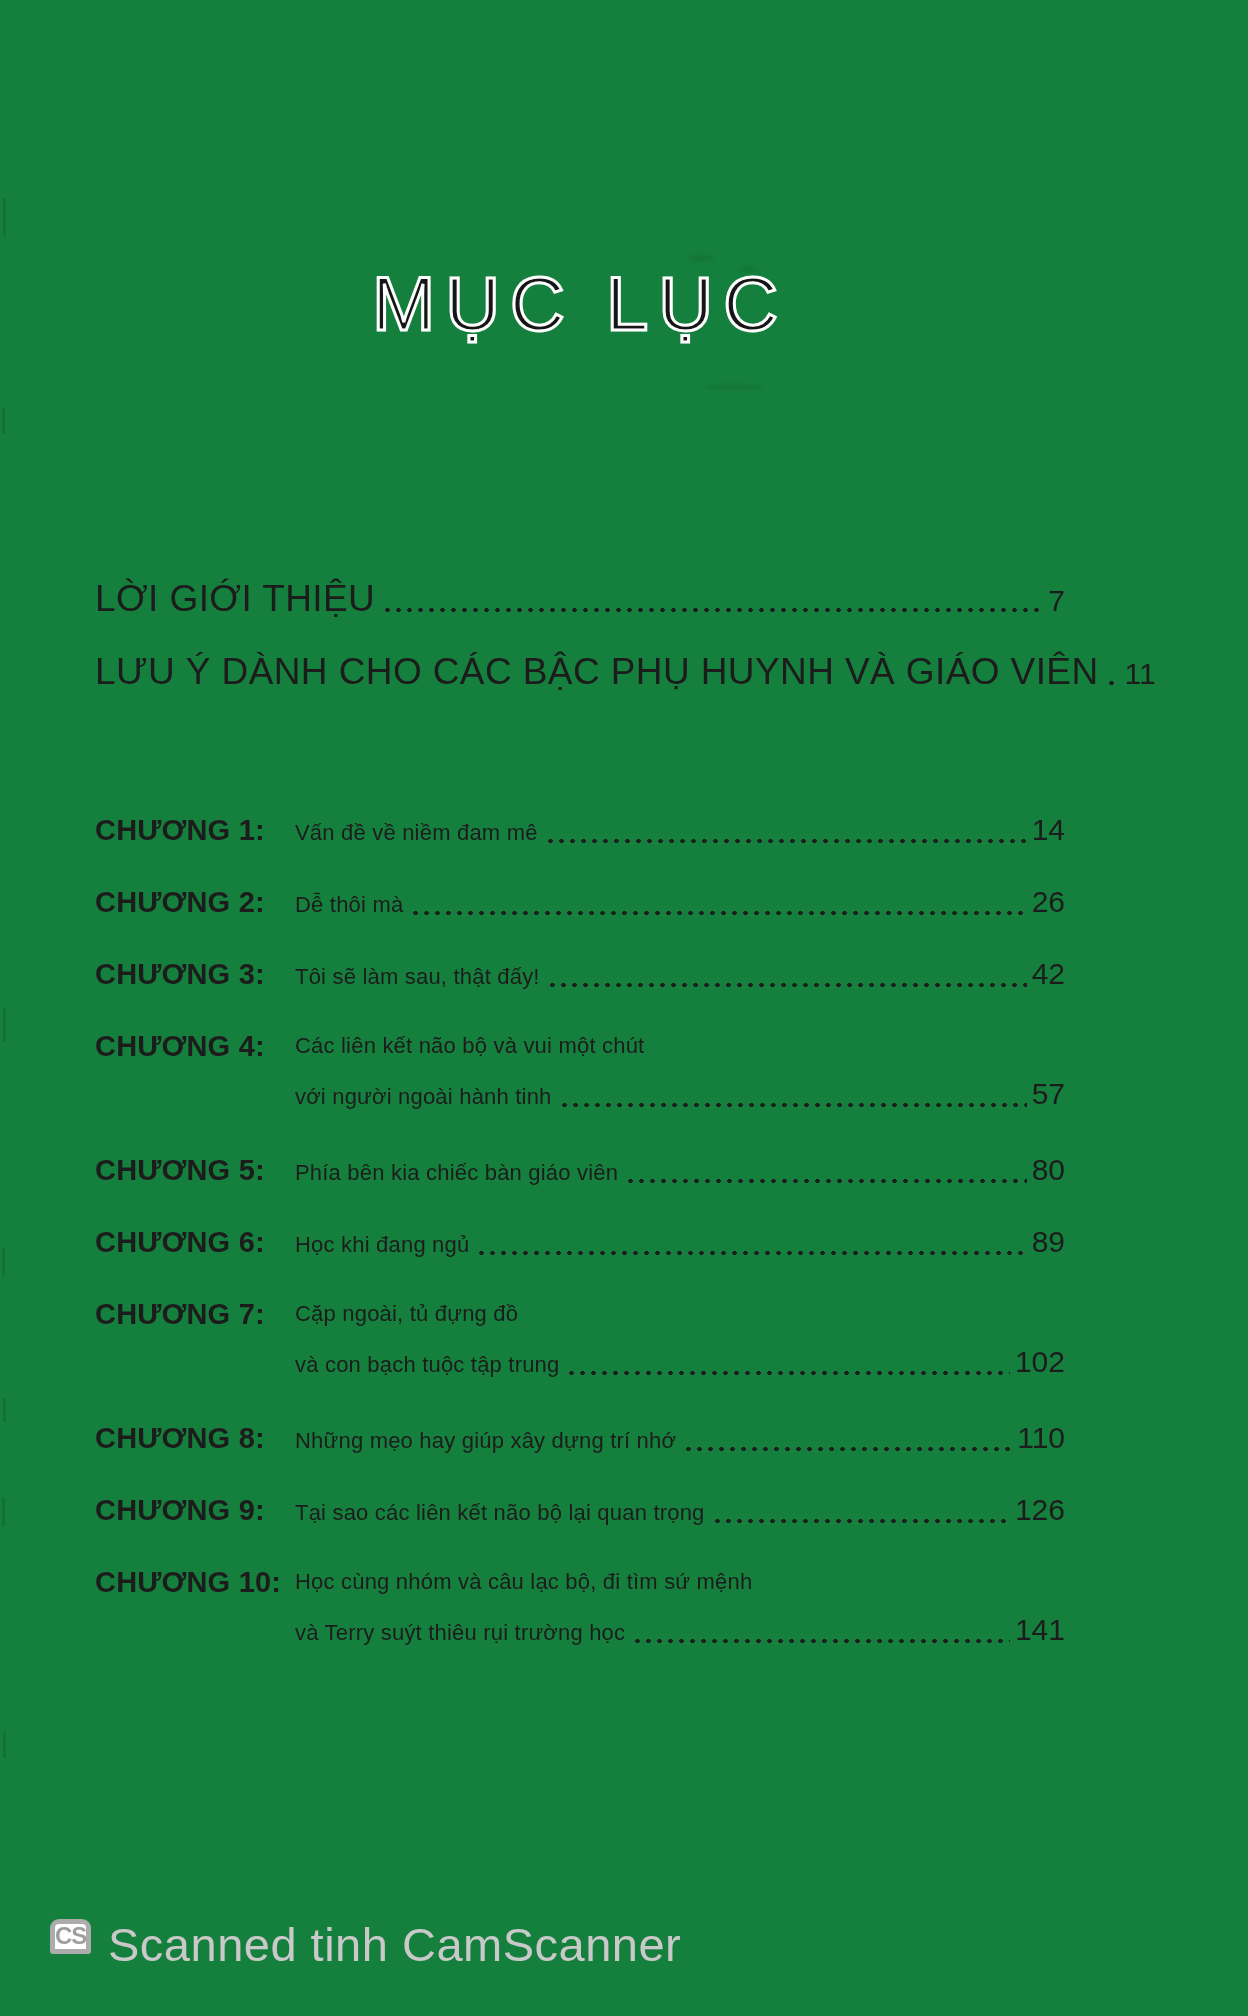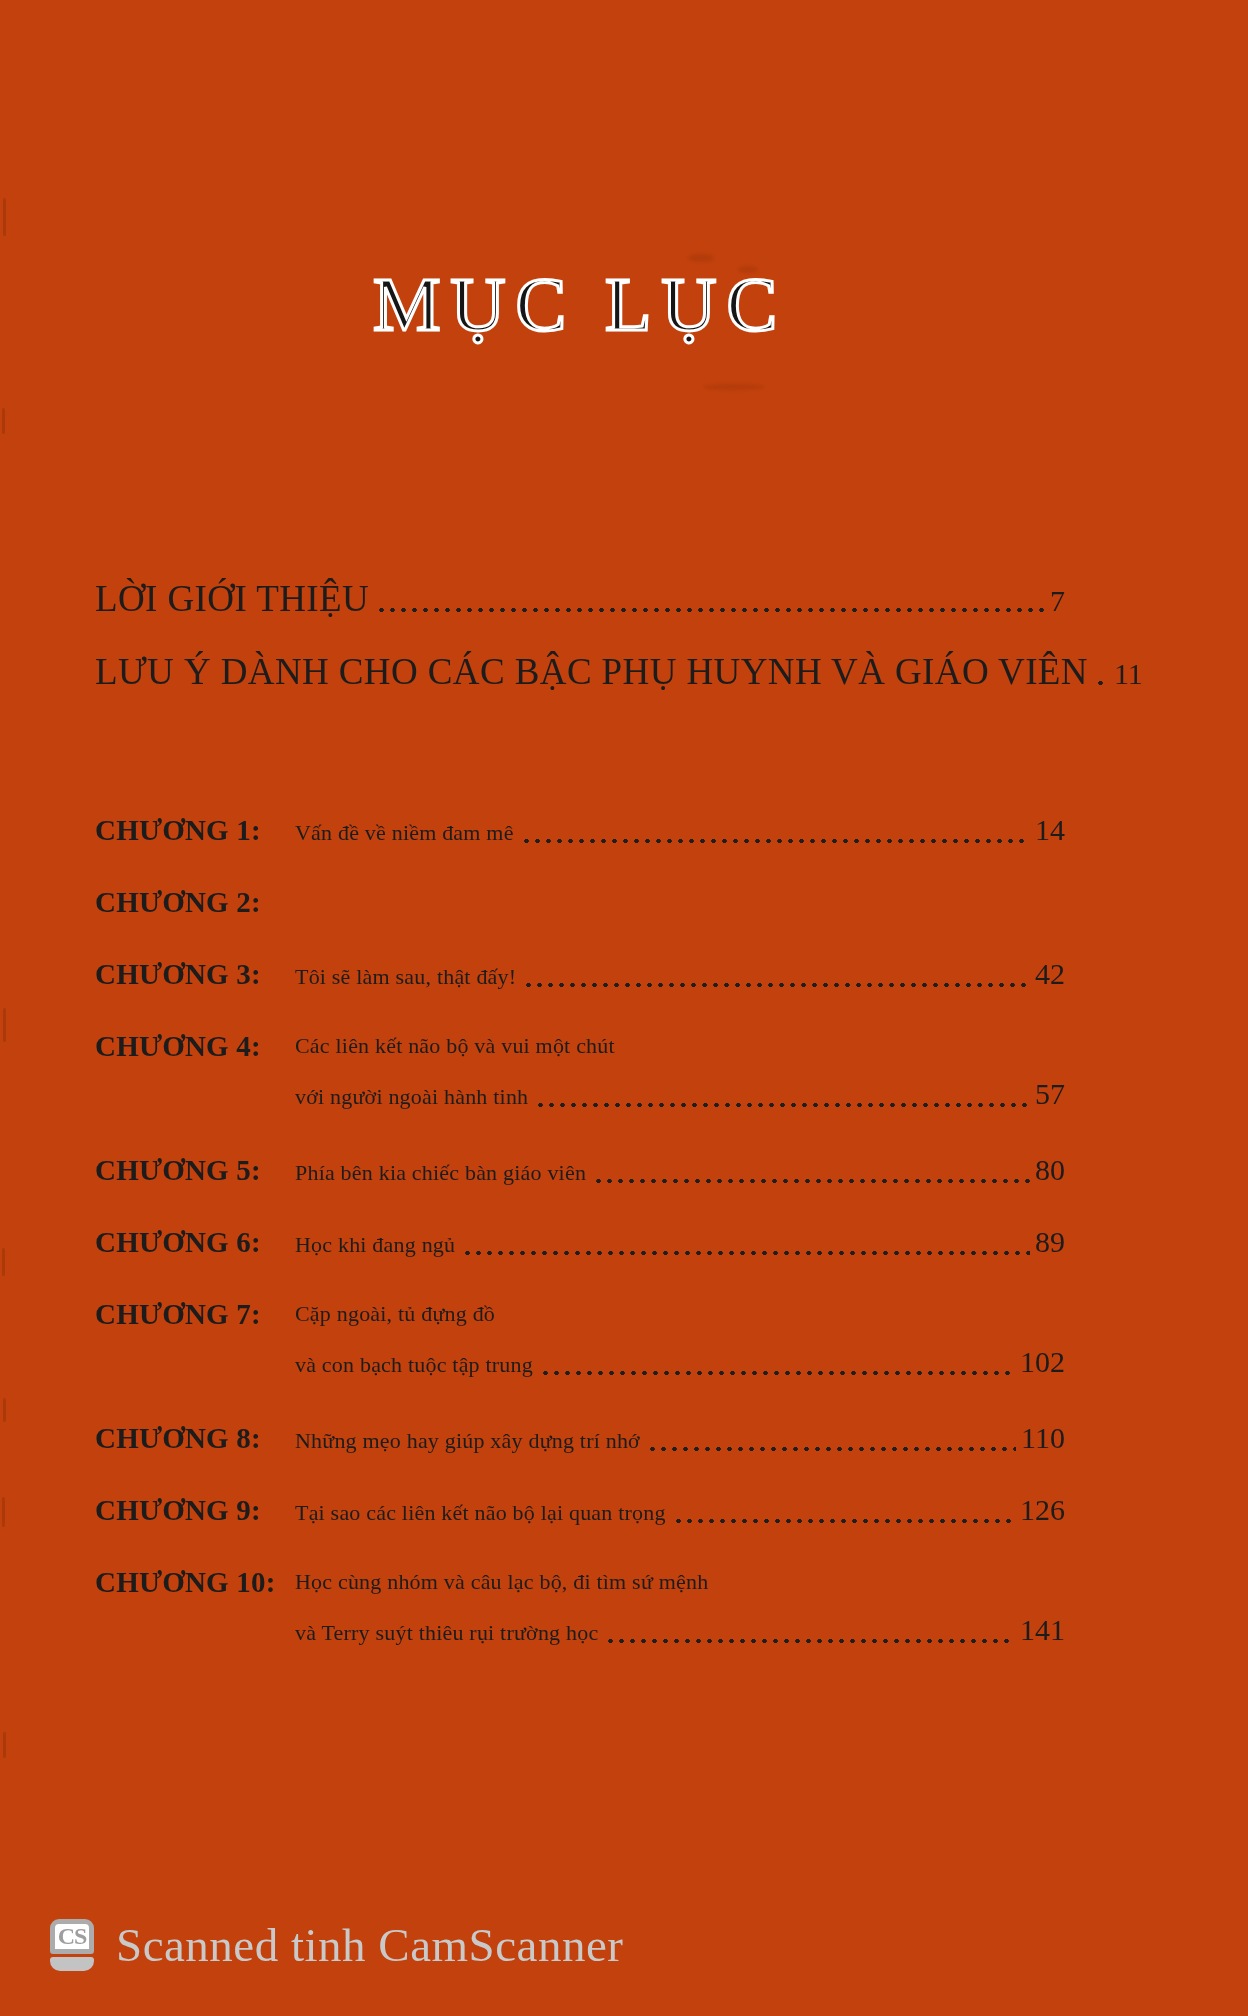--- a/index.html
+++ b/index.html
@@ -1,23 +1,23 @@
 <!DOCTYPE html>
 <html><head>
 <meta charset="utf-8">
 <style>
   html,body{margin:0;padding:0;background:#e9e9e9;}
   .page{
     position:relative;
     width:1248px;height:2016px;
     margin:0 auto;
-    background:#c2410c;
+    background:#15803d;
     box-sizing:border-box;
     padding-top:266px;
-    font-family:Liberation Serif, serif;
+    font-family:Liberation Sans, sans-serif;
     color:#1c1c1c;
     overflow:hidden;
   }
   
   .title{
     margin:0 183px 0 95px;
     text-align:center;
     font-size:76px;
     line-height:1;
     font-weight:400;
@@ -64,22 +64,22 @@
     white-space:nowrap;
     text-align:right;
   }
   
   .footer{
     position:absolute;
     left:50px;bottom:44px;
     display:flex;align-items:center;gap:22px;
   }
   .cs-icon{
-    width:44px;height:52px;
-    display:flex;flex-direction:column;
+    width:36px;height:52px;
+    display:flex;flex-direction:row;
     box-sizing:border-box;
   }
   .cs-top{
     height:35px;
     box-sizing:border-box;
     border:5px solid #acacac;
     border-radius:9px 9px 3px 3px;
     background:#ffffff;
     display:flex;align-items:center;justify-content:center;
     font-weight:700;font-size:24px;letter-spacing:-1px;
@@ -148,20 +148,27 @@
   <div class="line">
     <span class="text">Vấn đề về niềm đam mê</span>
     <span class="leader"></span>
     <span class="num">14</span>
   </div>
 </div>
   </div>
 
   <div class="toc-entry">
     <span class="toc-label">CHƯƠNG 2:</span>
+    <div class="toc-body">
+  <div class="line">
+    <span class="text">Dễ thôi mà</span>
+    <span class="leader"></span>
+    <span class="num">26</span>
+  </div>
+</div>
   </div>
 
   <div class="toc-entry">
     <span class="toc-label">CHƯƠNG 3:</span>
     <div class="toc-body">
   <div class="line">
     <span class="text">Tôi sẽ làm sau, thật đấy!</span>
     <span class="leader"></span>
     <span class="num">42</span>
   </div>

